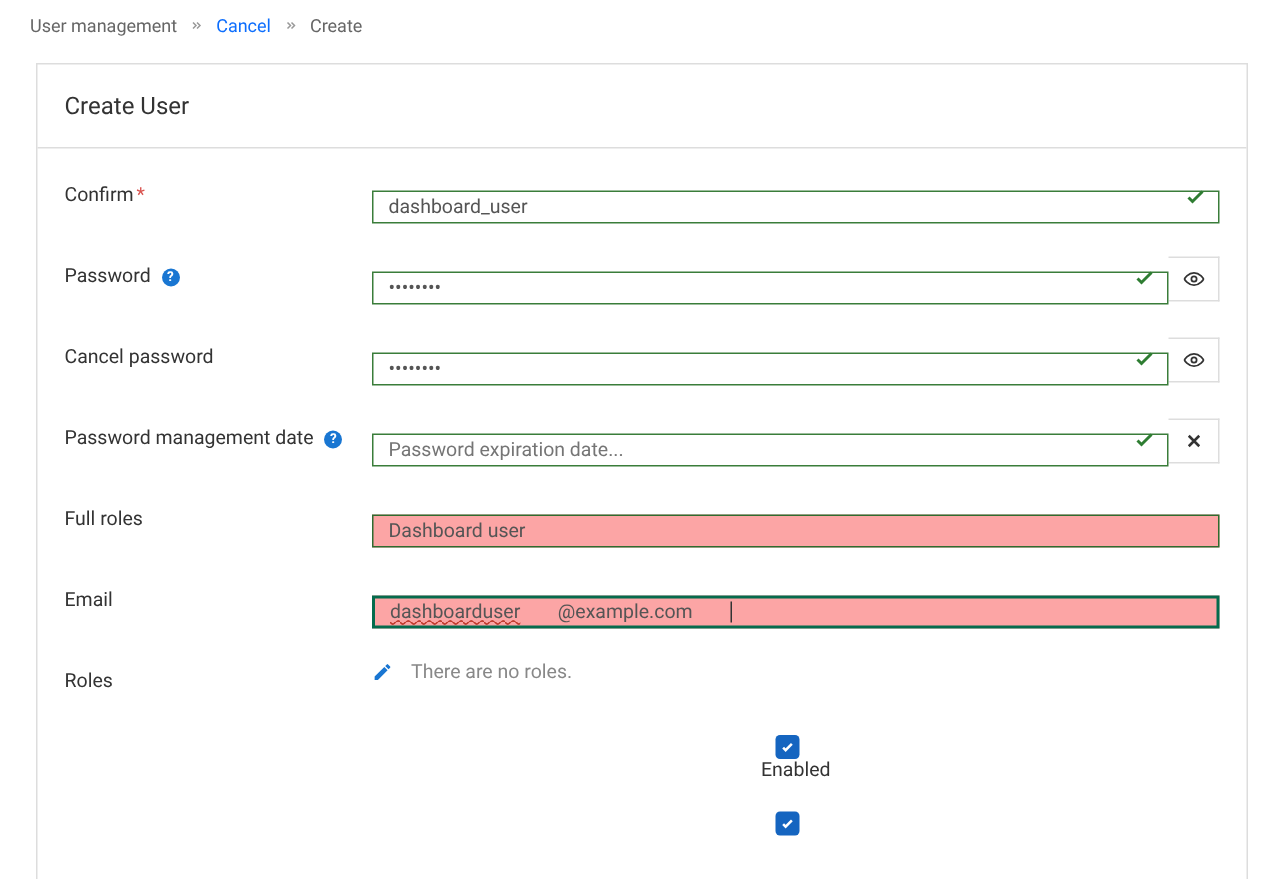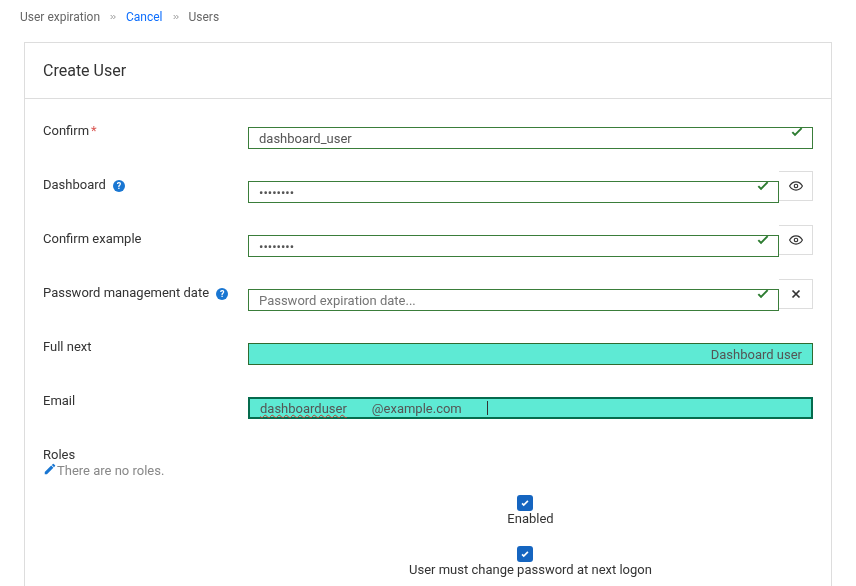--- a/index.html
+++ b/index.html
@@ -48,22 +48,21 @@
     }
     .panel-body {
       padding: 18px 18px 10px 18px;
     }
     .form-row {
       display: flex;
       align-items: flex-start;
       margin-bottom: 22px;
     }
     .form-row.roles-row {
-      margin-bottom: 16px;
-      flex-direction: column;
+      margin-bottom: 28px;
     }
     .form-label {
       width: 205px;
       padding-top: 6px;
       font-size: 13px;
       color: #333;
       flex-shrink: 0;
     }
     .required-star {
       color: #d9534f;
@@ -99,23 +98,22 @@
       border: 1px solid #3a7d3a;
       padding: 0 10px;
       font-size: 13px;
       color: #555;
       outline: none;
       background: #fff;
       font-family: inherit;
       margin-top: 10px;
     }
     .form-input.highlighted {
-      background: #5eead4;
+      background: #fca5a5;
       border: 1px solid #2f6b2f;
-      text-align: right;
     }
     .form-input.highlighted.focused {
       border: 2px solid #056b4d;
       gap: 25px;
     }
     .input-addon {
       width: 34px;
       height: 30px;
       display: flex;
       align-items: center;
@@ -135,21 +133,21 @@
       position: relative;
       flex: 1;
       display: flex;
     }
     .check-svg {
       width: 16px;
       height: 16px;
     }
     .roles-content {
       display: flex;
-      align-items: center;
+      gap: 12px;
     }
     .pencil-icon {
       color: #1976d2;
     }
     .no-roles {
       color: #888;
       font-size: 13px;
     }
     .checkbox-row {
       display: flex;
@@ -208,33 +206,33 @@
       text-decoration: underline;
       text-decoration-style: wavy;
       text-decoration-color: #c0392b;
       text-decoration-thickness: 1px;
     }
   </style>
 </head>
 <body>
 
 <div class="breadcrumb">
-  <span class="breadcrumb-item">User expiration</span>
+  <span class="breadcrumb-item">User management</span>
   <span class="breadcrumb-sep">
     <svg width="8" height="8" viewBox="0 0 24 24" fill="none" stroke="#999" stroke-width="3">
         <path d="M13 6l6 6-6 6M5 6l6 6-6 6"></path>
       </svg>
   </span>
   <a href="#" class="breadcrumb-link">Cancel</a>
   <span class="breadcrumb-sep">
     <svg width="8" height="8" viewBox="0 0 24 24" fill="none" stroke="#999" stroke-width="3">
         <path d="M13 6l6 6-6 6M5 6l6 6-6 6"></path>
       </svg>
   </span>
-  <span class="breadcrumb-item">Users</span>
+  <span class="breadcrumb-item">Create</span>
 </div>
 
 <div class="panel">
   <div class="panel-header">
     <h2 class="panel-title">Create User</h2>
   </div>
   <div class="panel-body">
 
     <div class="form-row">
       <div class="form-label">
@@ -247,21 +245,21 @@
             <svg class="check-svg" viewBox="0 0 24 24" fill="none" stroke="#2e7d32" stroke-width="3">
                 <path d="M5 13l4 4L19 7"></path>
               </svg>
           </span>
         </div>
       </div>
     </div>
 
     <div class="form-row">
       <div class="form-label">
-        <span>Dashboard</span>
+        <span>Password</span>
         <span class="help-icon">?</span>
       </div>
       <div class="form-control-wrap">
         <div class="input-group">
           <div class="input-rel">
             <input class="form-input" type="text" value="••••••••" style="">
             <span class="validation-check">
               <svg class="check-svg" viewBox="0 0 24 24" fill="none" stroke="#2e7d32" stroke-width="3">
                   <path d="M5 13l4 4L19 7"></path>
                 </svg>
@@ -271,21 +269,21 @@
             <svg class="eye-icon" viewBox="0 0 24 24" fill="none" stroke="currentColor" stroke-width="2">
                 <path d="M1 12s4-7 11-7 11 7 11 7-4 7-11 7-11-7-11-7z"></path>
                 <circle cx="12" cy="12" r="3"></circle>
               </svg>
           </div>
         </div>
       </div>
     </div>
 
     <div class="form-row">
-      <div class="form-label">Confirm example</div>
+      <div class="form-label">Cancel password</div>
       <div class="form-control-wrap">
         <div class="input-group">
           <div class="input-rel">
             <input class="form-input" type="text" value="••••••••" style="">
             <span class="validation-check">
               <svg class="check-svg" viewBox="0 0 24 24" fill="none" stroke="#2e7d32" stroke-width="3">
                   <path d="M5 13l4 4L19 7"></path>
                 </svg>
             </span>
           </div>
@@ -317,21 +315,21 @@
           <div class="input-addon">
             <svg class="x-icon" viewBox="0 0 24 24" fill="none" stroke="currentColor" stroke-width="3">
                 <path d="M18 6L6 18M6 6l12 12"></path>
               </svg>
           </div>
         </div>
       </div>
     </div>
 
     <div class="form-row">
-      <div class="form-label">Full next</div>
+      <div class="form-label">Full roles</div>
       <div class="form-control-wrap">
         <input class="form-input highlighted" value="Dashboard user" style="">
       </div>
     </div>
 
     <div class="form-row">
       <div class="form-label">Email</div>
       <div class="form-control-wrap">
         <div class="form-input highlighted focused" contenteditable="false" style="display: flex; align-items: center;">
             <span class="underline-squiggle">dashboarduser</span>
@@ -363,21 +361,20 @@
       </div>
       <span class="checkbox-label">Enabled</span>
     </div>
 
     <div class="checkbox-row">
       <div class="checkbox-box">
         <svg width="10" height="10" viewBox="0 0 24 24" fill="none" stroke="#fff" stroke-width="4">
             <path d="M5 13l4 4L19 7"></path>
           </svg>
       </div>
-      <span class="checkbox-label">User must change password at next logon</span>
     </div>
 
   </div>
   <div class="panel-footer">
     <button class="btn btn-default">Cancel</button>
     <button class="btn btn-primary">Create User</button>
   </div>
 </div>
 
 </body></html>

